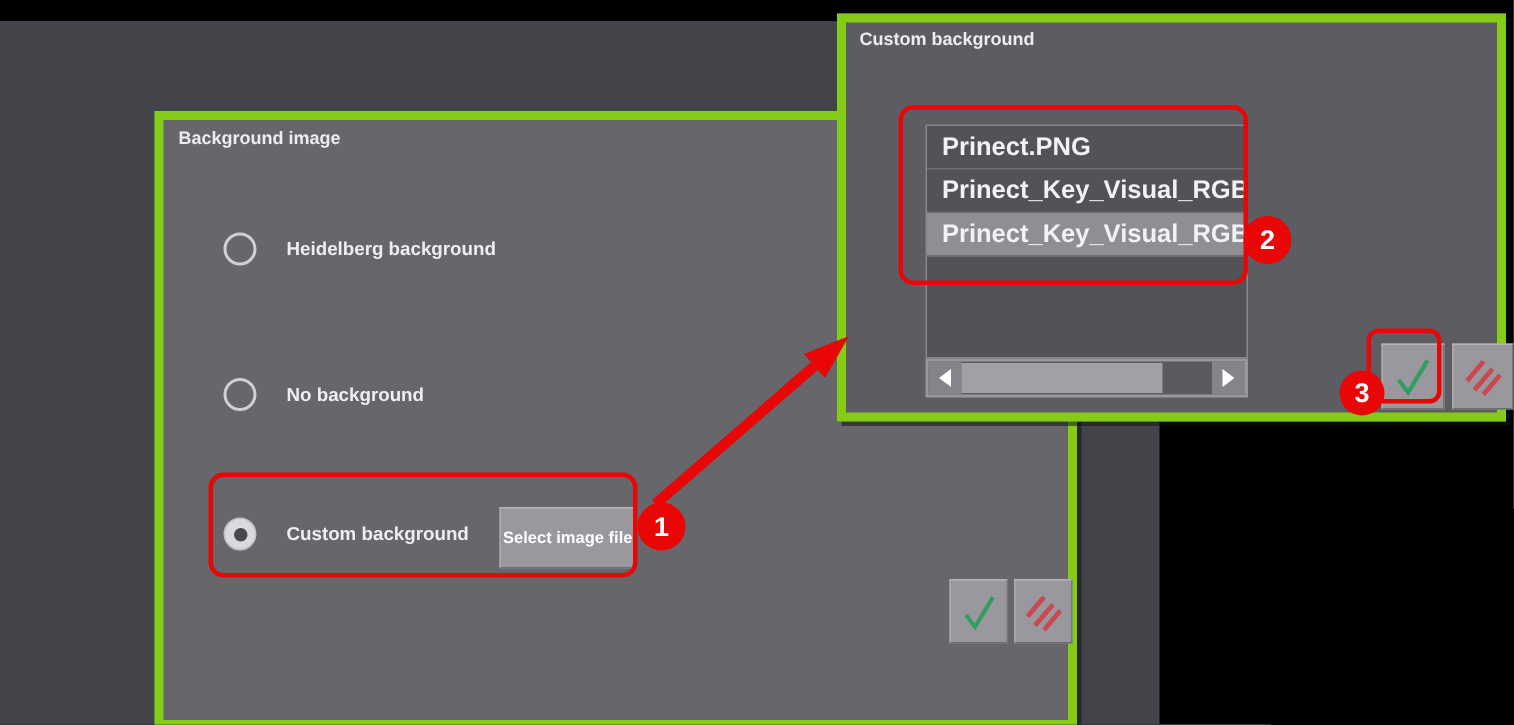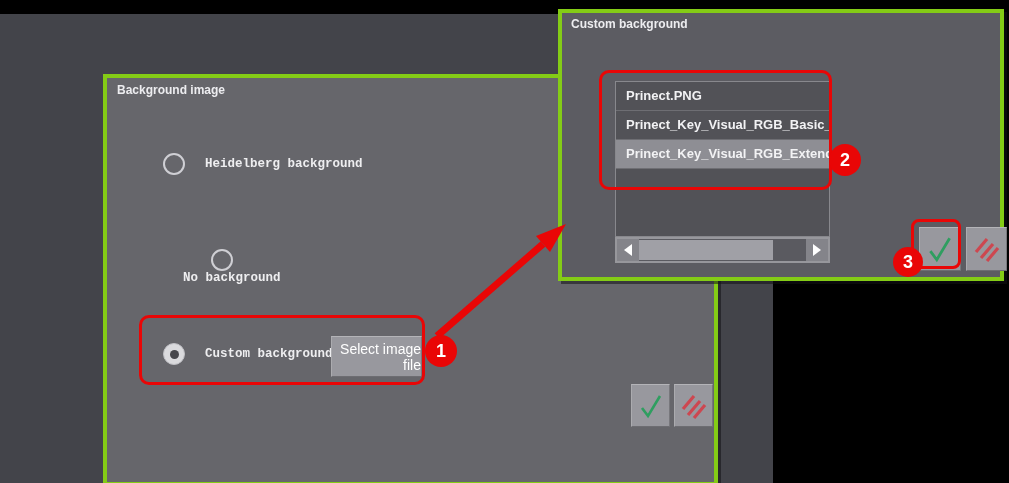--- a/index.html
+++ b/index.html
@@ -5,49 +5,49 @@
   html,body{margin:0;padding:0;}
   body{
     width:1009px;height:483px;position:relative;overflow:hidden;
     background:#000;
     font-family:"Liberation Sans", sans-serif;
     -webkit-font-smoothing:antialiased;
   }
   .desktop{position:absolute;left:0;top:14px;width:773px;height:469px;background:#43444a;}
 
   
-  .dialog{position:absolute;box-sizing:border-box;border:4px solid #84cc16;
+  .dialog{position:absolute;box-sizing:border-box;border:6px solid #84cc16;
     box-shadow:3px 3px 0 rgba(18,18,22,.55);}
   .dlg-bg{left:103px;top:74px;width:615px;height:412px;background:#66666b;}
   .dlg-custom{left:558px;top:9px;width:446px;height:272px;background:#5c5c62;}
   .dlg-title{position:absolute;left:10px;top:5px;font-size:12px;font-weight:bold;color:#ededf0;}
 
   
-  .radio-row{position:absolute;left:56px;height:24px;display:flex;align-items:center;font-family:Liberation Mono, monospace;}
+  .radio-row{position:absolute;left:40px;height:24px;display:flex;align-items:center;}
   .radio{width:22px;height:22px;border-radius:50%;box-sizing:border-box;
     border:2px solid #cfcfd4;flex:0 0 22px;position:relative;}
   .radio.selected{background:#dadadd;border:1px solid #bfbfc4;}
   .radio.selected::after{content:"";position:absolute;left:50%;top:50%;width:9px;height:9px;
     margin:-4.5px 0 0 -4.5px;border-radius:50%;background:#47474c;}
   .radio-label{margin-left:20px;font-size:12.5px;font-weight:bold;color:#eeeef0;white-space:nowrap;}
 
   
   .btn{position:absolute;box-sizing:border-box;background:#98989e;
     border-top:1px solid #b4b4b8;border-left:1px solid #ababaf;
     border-right:1px solid #77777c;border-bottom:1px solid #6d6d72;
     display:flex;align-items:center;justify-content:center;cursor:pointer;}
   .btn-select{left:224px;top:258px;width:91px;height:41px;
-    font-size:14px;font-weight:normal;color:#ffffff;text-align:right;}
+    font-size:11px;font-weight:bold;color:#ffffff;text-align:left;}
   .icon-btn svg{display:block;}
 
   
   .file-list{position:absolute;left:53px;top:68px;width:215px;height:156px;box-sizing:border-box;
     background:#525257;border:1px solid #88888d;overflow:hidden;}
   .file-row{height:28px;line-height:28px;border-bottom:1px solid #6e6e73;
-    padding-left:10px;font-size:13px;font-weight:bold;color:#f2f2f4;
+    padding-left:10px;font-size:17px;font-weight:bold;color:#f2f2f4;
     white-space:nowrap;overflow:hidden;cursor:pointer;}
   .file-row.selected{background:#8e8e94;}
 
   
   .hscroll{position:absolute;left:53px;top:224px;width:215px;height:26px;box-sizing:border-box;
     background:#5a5a60;border:2px solid #97979c;display:flex;align-items:stretch;}
   .scroll-btn{width:22px;flex:0 0 22px;background:#84848a;display:flex;align-items:center;justify-content:center;cursor:pointer;}
   .scroll-thumb{width:134px;flex:0 0 134px;background:#a0a0a6;margin:1px 0;cursor:grab;}
   .scroll-gap{flex:1;}
   .tri-left{width:0;height:0;border-style:solid;border-width:6px 8px 6px 0;border-color:transparent #fff transparent transparent;}
@@ -67,21 +67,21 @@
 <div class="desktop"></div>
 
 <div class="dialog dlg-bg">
   <div class="dlg-title">Background image</div>
 
   <div class="radio-row" style="top:74px;">
     <span class="radio"></span>
     <span class="radio-label">Heidelberg background</span>
   </div>
 
-  <div class="radio-row" style="top:171px;flex-direction:column;">
+  <div class="radio-row" style="top:171px;">
     <span class="radio"></span>
     <span class="radio-label">No background</span>
   </div>
 
   <div class="radio-row" style="top:264px;">
     <span class="radio selected"></span>
     <span class="radio-label">Custom background</span>
   </div>
 
   <div class="btn btn-select">Select image file</div>

